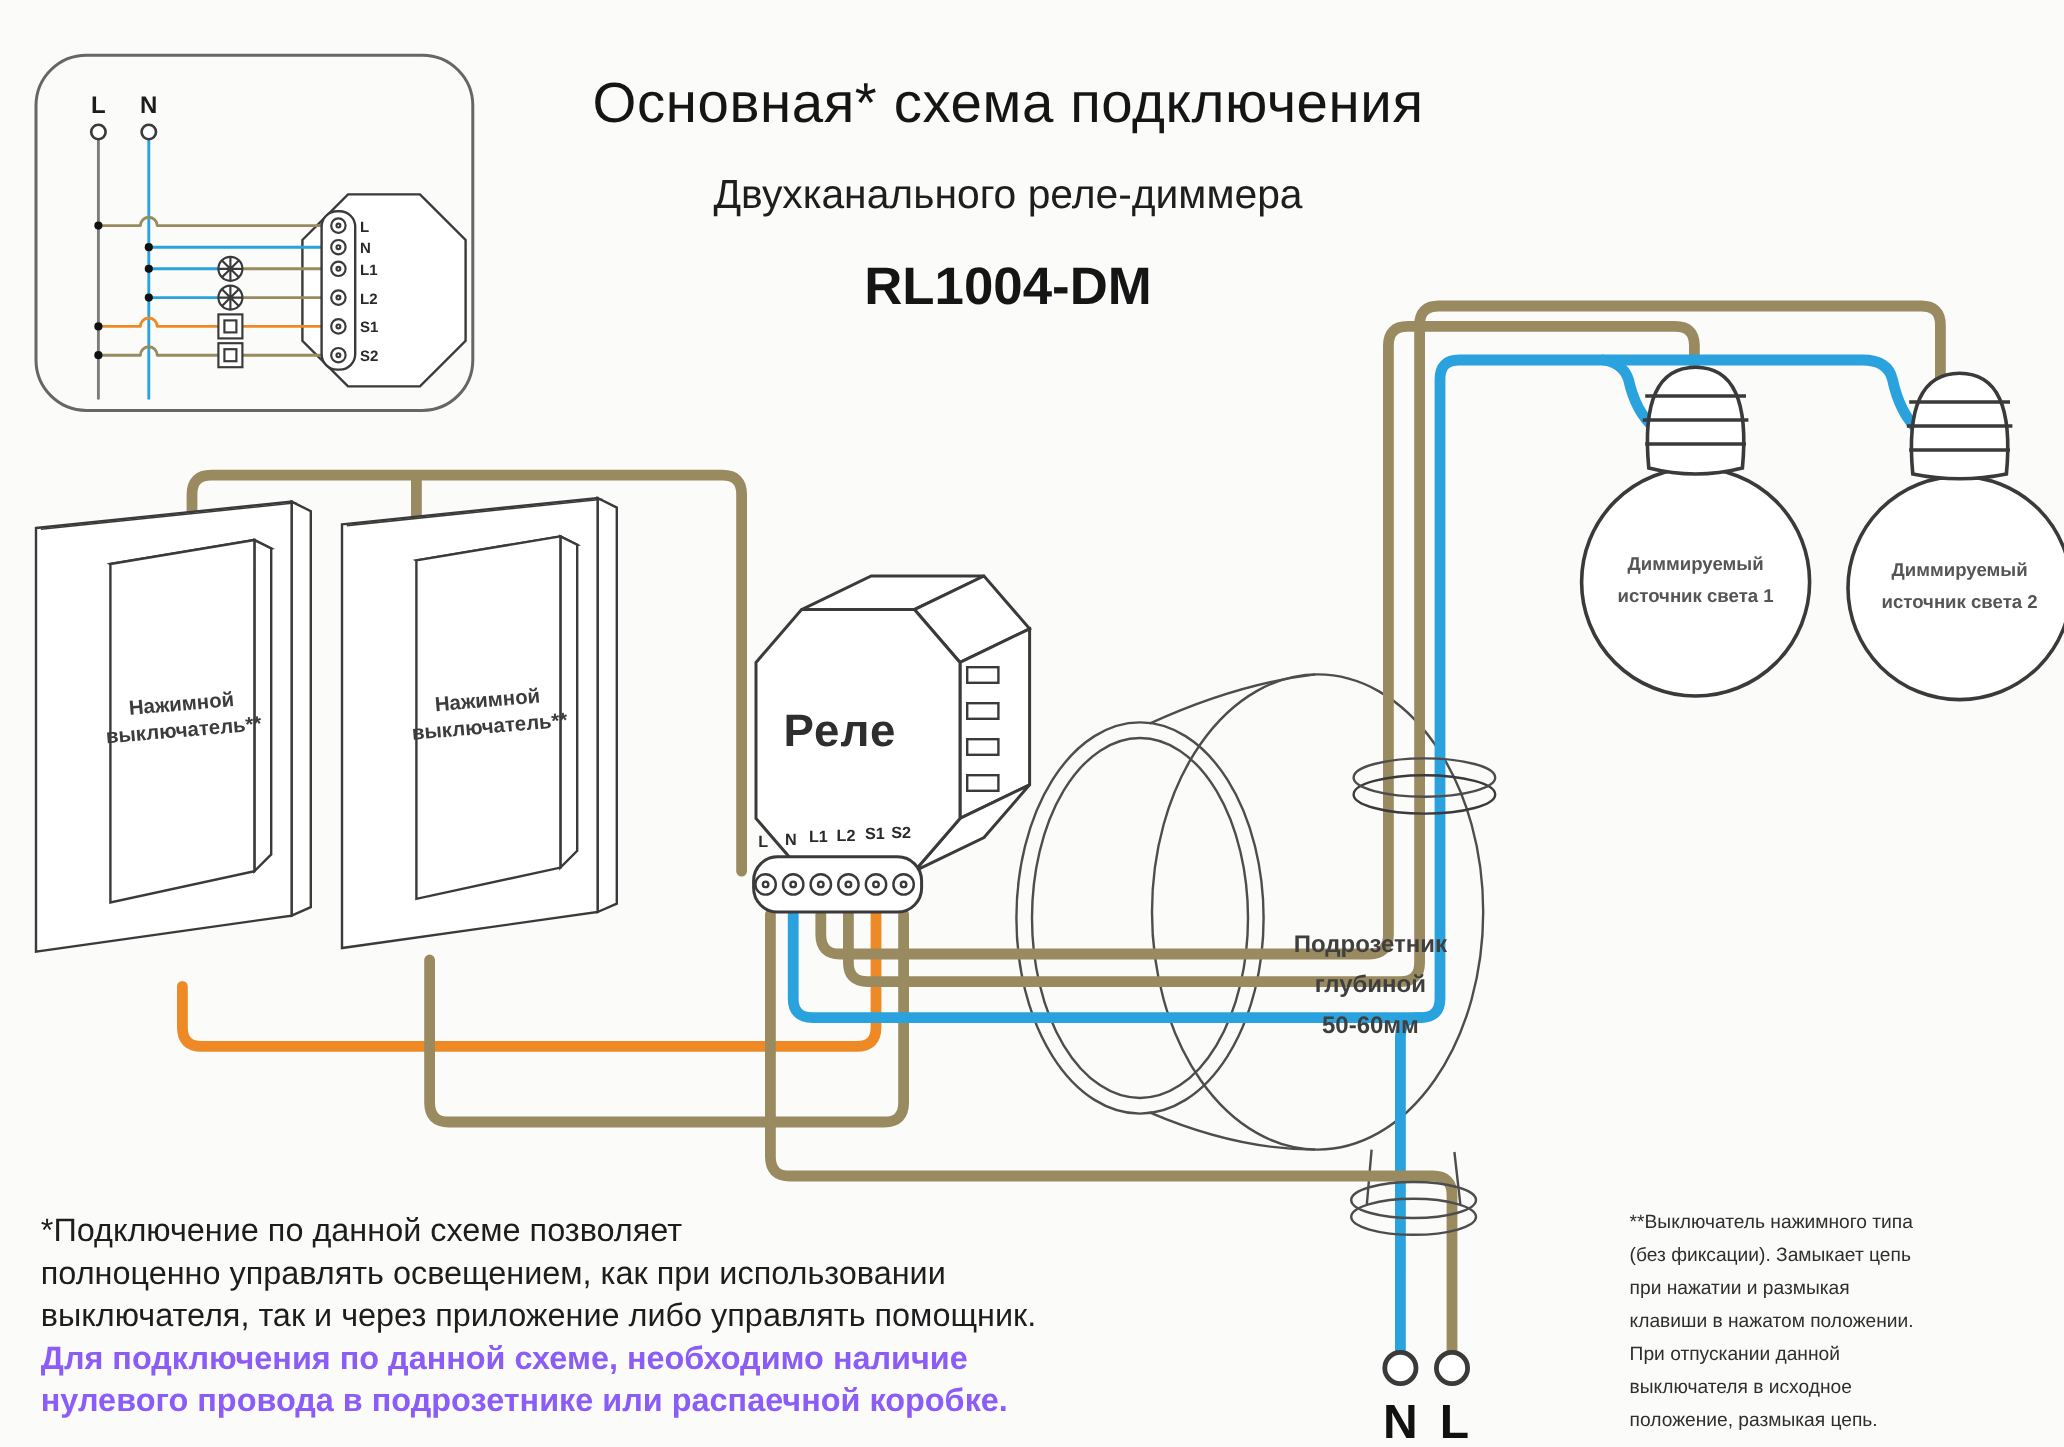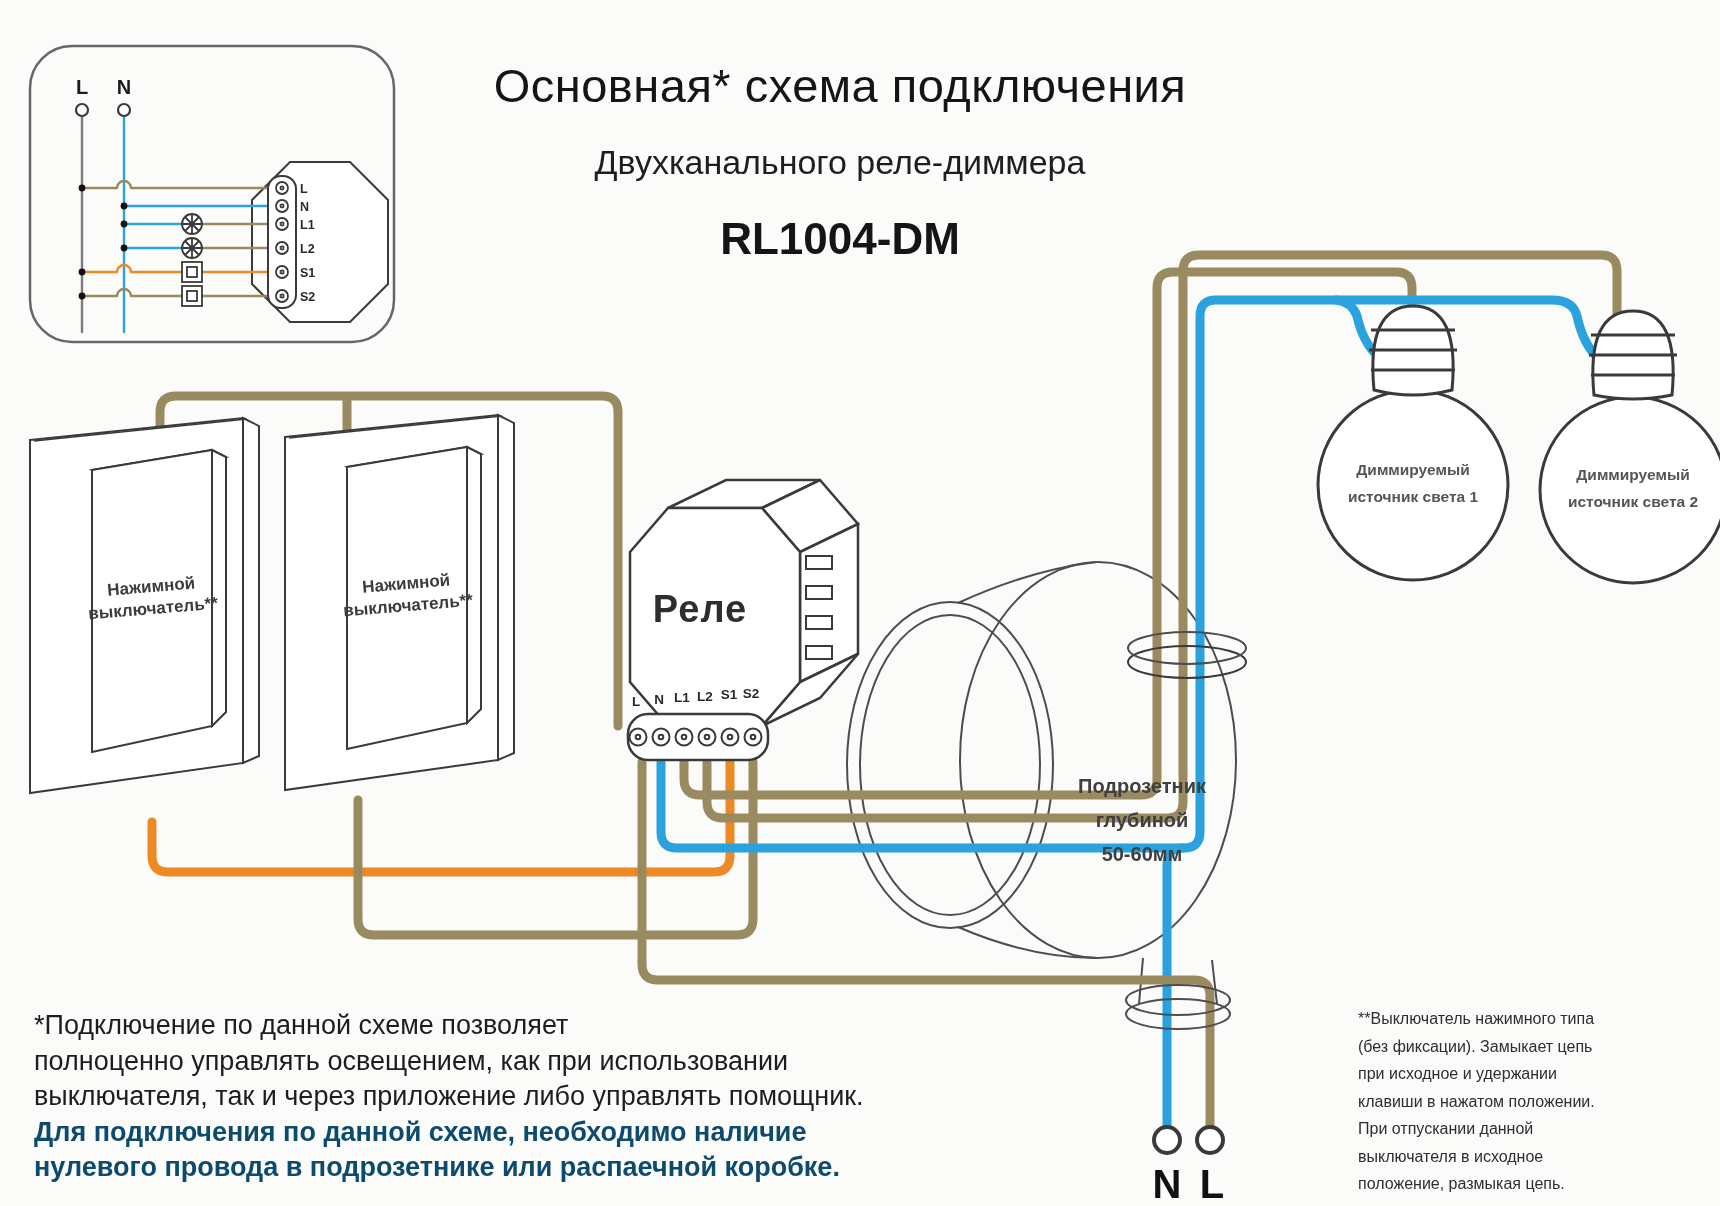--- a/index.html
+++ b/index.html
@@ -27,21 +27,21 @@
   .t-bulb{font-size:15.5px;font-weight:bold;fill:#555;text-anchor:middle;}
   .t-jbox{font-size:20px;font-weight:600;fill:#3f3f3f;text-anchor:middle;}
   .t-power{font-size:40px;font-weight:bold;fill:#111;text-anchor:middle;}
 
   .title-wrap{position:absolute;left:390px;top:58px;width:900px;text-align:center;color:#151515;}
   .title-main{font-size:47px;font-weight:normal;letter-spacing:.5px;}
   .title-sub{font-size:34px;font-weight:400;margin-top:30px;color:#1e1e1e;}
   .title-model{font-size:44px;font-weight:bold;margin-top:32px;}
 
   .fn-left{position:absolute;left:34px;top:1008px;width:940px;font-size:27px;line-height:35.5px;color:#1d1d1d;}
-  .fn-left .b{font-weight:bold;color:#0c4a6e;}
+  .fn-left .b{font-weight:bold;color:#8b5cf6;}
   .fn-right{position:absolute;left:1358px;top:1005px;width:360px;font-size:16px;line-height:27.5px;color:#2e2e2e;}
 </style>
 </head>
 <body>
 
 <div class="stage">
 
 <svg width="1720" height="1206" viewBox="0 0 1720 1206">
 
   <g>
@@ -257,20 +257,20 @@
     <div>*Подключение по данной схеме позволяет</div>
     <div>полноценно управлять освещением, как при использовании</div>
     <div>выключателя, так и через приложение либо управлять помощник.</div>
     <div class="b">Для подключения по данной схеме, необходимо наличие</div>
     <div class="b">нулевого провода в подрозетнике или распаечной коробке.</div>
   </div>
 
   <div class="fn-right">
     <div>**Выключатель нажимного типа</div>
     <div>(без фиксации). Замыкает цепь</div>
-    <div>при исходное и удержании</div>
+    <div>при нажатии и размыкая</div>
     <div>клавиши в нажатом положении.</div>
     <div>При отпускании данной</div>
     <div>выключателя в исходное</div>
     <div>положение, размыкая цепь.</div>
   </div>
 
 </div>
 
 </body></html>

